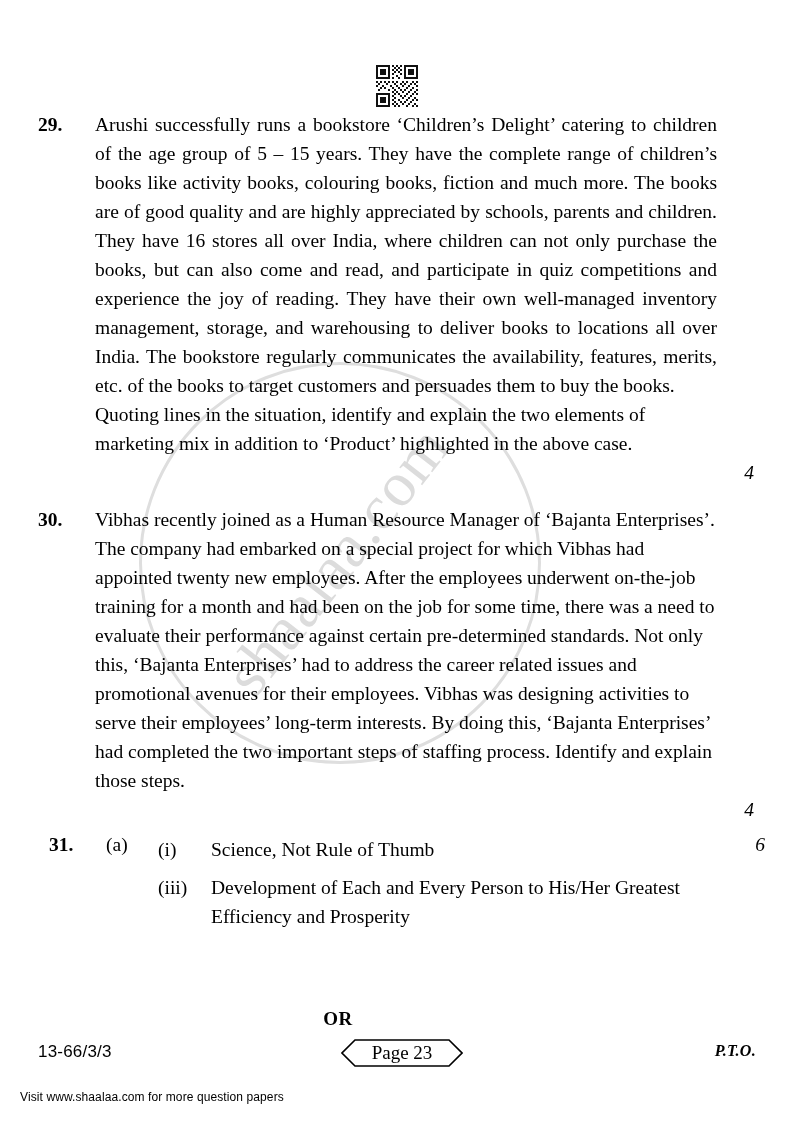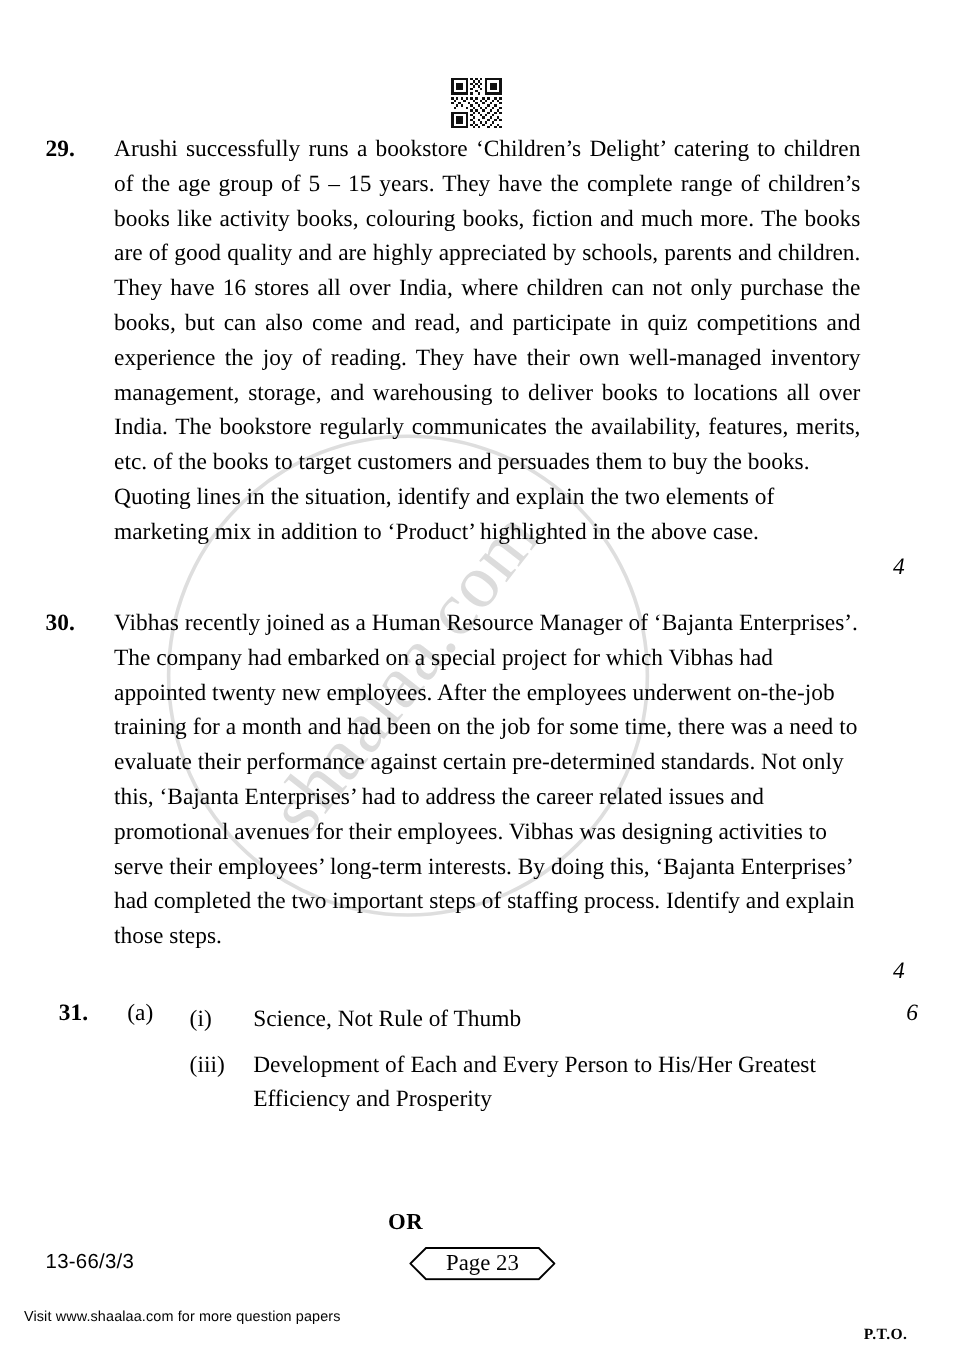--- a/index.html
+++ b/index.html
@@ -150,23 +150,24 @@
     position: absolute;
     left: 0; top: 0;
     width: 122px; height: 28px;
     display: flex; align-items: center; justify-content: center;
     font-family: Liberation Serif, serif;
     font-size: 19px;
   }
   #pto {
     position: absolute;
     right: 44px;
-    top: 1104px;
+    top: 1042px;
+    font-style: italic;
     font-weight: bold;
-    font-size: 13px;
+    font-size: 16px;
     letter-spacing: 0.3px;
   }
   #visit-banner {
     position: absolute;
     left: 20px;
     top: 1090px;
     font-family: "Liberation Sans", "DejaVu Sans", sans-serif;
     font-size: 12px;
     color: #000;
     letter-spacing: 0.1px;

